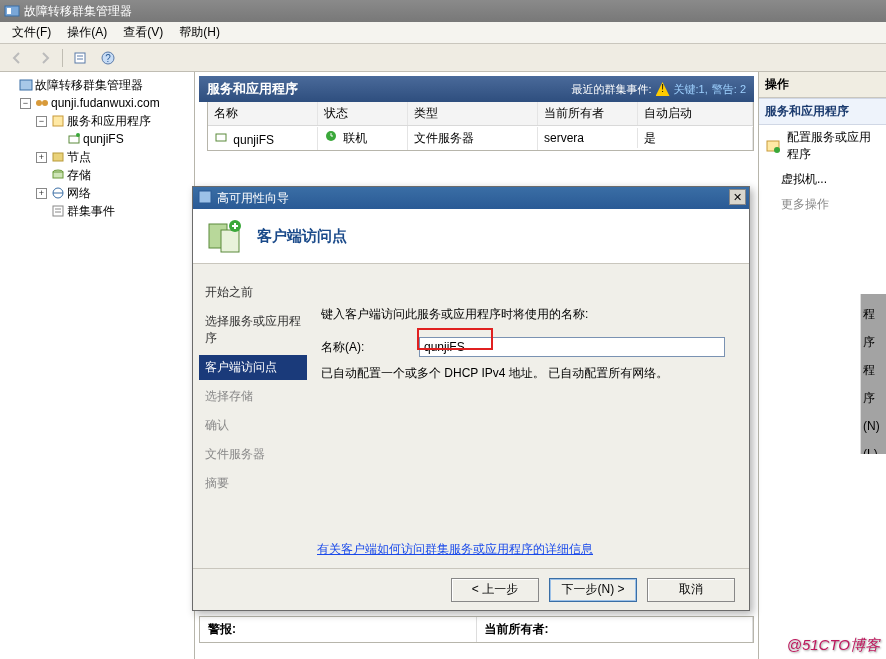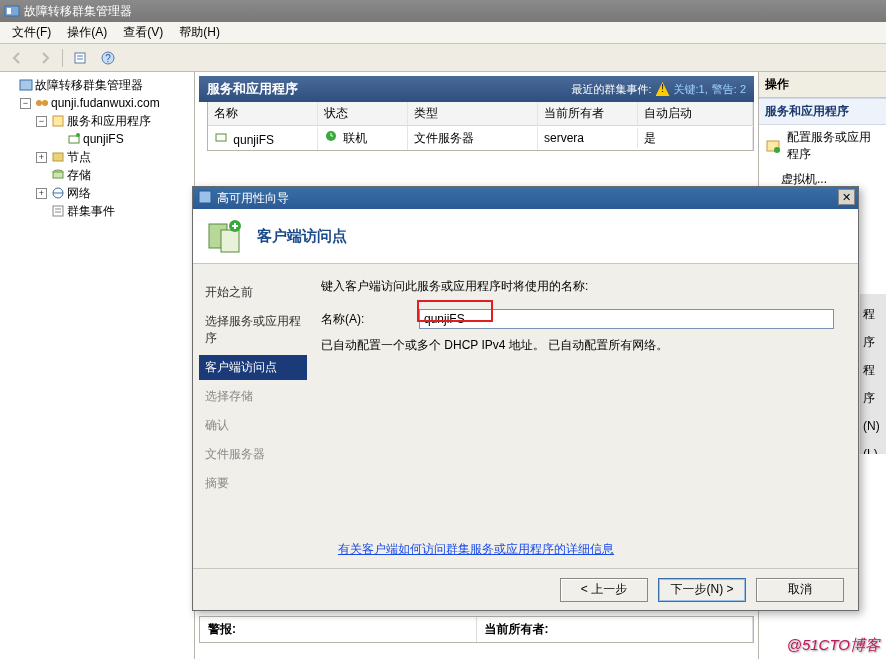--- a/index.html
+++ b/index.html
@@ -177,21 +177,21 @@
     gap:6px;
     padding:4px 6px;
     cursor:pointer;
   }
   .action-item .aicon{width:16px;height:16px;display:inline-flex;align-items:center;justify-content:center;}
   .actions-small{padding-left:22px;}
   
   .wizard {
     position:absolute;
     left:192px; top:186px;
-    width:667px;
+    width:558px;
     height:425px;
     background:#f0efe9;
     border:1px solid #6b6b6b;
     box-shadow: 3px 3px 8px rgba(0,0,0,0.3);
     display:flex;
     flex-direction:column;
   }
   .wizard-title {
     height:22px;
     background:linear-gradient(#3a6ea5,#2a5a95);
@@ -237,20 +237,21 @@
   }
   .wizard-steps .step.done{color:#333;}
   .wizard-steps .step.active{
     background:#1a3a7a;color:#fff;
     padding:4px 6px;margin:2px -4px;
   }
   .wizard-content{
     flex:1;
     padding:14px 24px 10px 8px;
     position:relative;
+    margin-top:28px;
   }
   .wizard-content .instr{margin-bottom:14px;}
   .row-field{display:flex;align-items:center;gap:8px;margin-bottom:8px;}
   .row-field label{width:90px;}
   .row-field input{
     flex:1;
     border:1px solid #7a92b2;
     padding:2px 4px;
     font:inherit;
     background:#fff;
@@ -259,21 +260,21 @@
     position:absolute;
     border:2px solid #e02020;
     pointer-events:none;
   }
   .help-link{
     color:#1a4aea;
     text-decoration:underline;
     cursor:pointer;
     position:absolute;
     bottom:10px;
-    left:25px;
+    left:4px;
   }
   .wizard-buttons{
     height:42px;
     border-top:1px solid #c9c6bd;
     display:flex;
     align-items:center;
     justify-content:flex-end;
     gap:10px;
     padding:0 14px;
     background:#f0efe9;
@@ -295,21 +296,21 @@
   .watermark{
     position:absolute;
     right:6px; bottom:4px;
     color:#be185d;
     font-size:15px;
     font-style:italic;
     text-shadow:1px 1px 2px rgba(0,0,0,0.4);
     pointer-events:none;
   }
   
-  .rt-list{position:absolute;right:0;top:294px;width:26px;background:#e5e5e5;border-left:1px solid #ddd;height:160px;padding:6px 2px;line-height:28px;overflow:hidden;}
+  .rt-list{position:absolute;right:0;top:294px;width:26px;background:#a3a3a3;border-left:1px solid #ddd;height:160px;padding:6px 2px;line-height:28px;overflow:hidden;}
 </style>
 </head>
 <body>
 
 <div class="titlebar">
   <span class="app-icon">
     <svg width="16" height="16">
         <rect x="1" y="3" width="14" height="10" fill="#7aa7d8" stroke="#3a6ea5"></rect>
         <rect x="3" y="5" width="4" height="6" fill="#fff"></rect>
       </svg>

